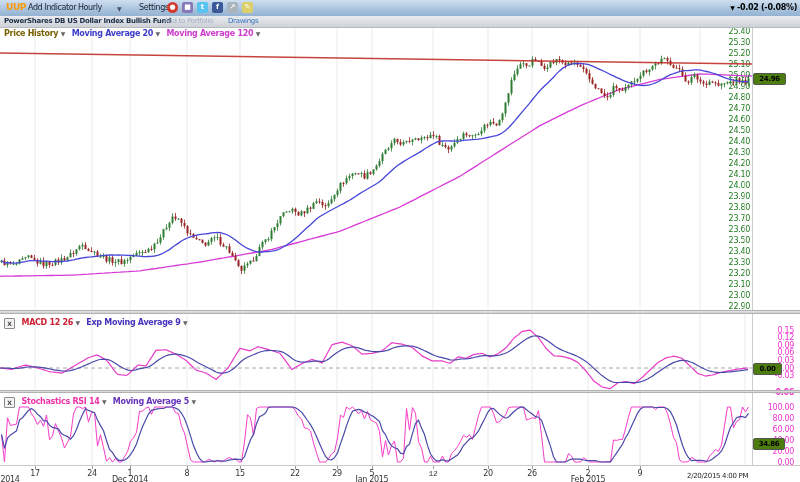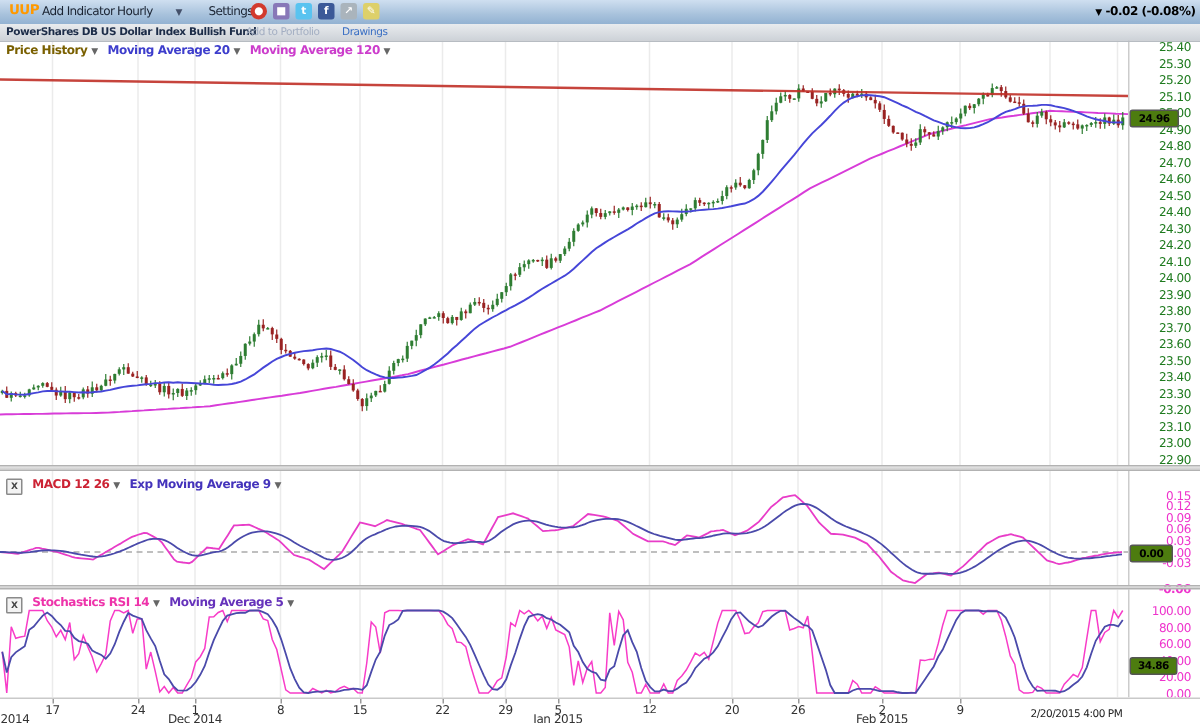--- a/index.html
+++ b/index.html
@@ -642,21 +642,21 @@
       <line x1="700" y1="0" x2="700" y2="72" stroke="#ebebeb" stroke-width="1"></line>
       <line x1="745" y1="0" x2="745" y2="72" stroke="#ebebeb" stroke-width="1"></line>
       <polyline points="1.5,41.5 4.5,69.0 7.5,24.8 10.5,32.5 13.5,31.7 16.5,31.1 19.5,14.0 22.5,14.0 25.5,14.0 28.5,14.0 31.5,20.8 34.5,25.1 37.5,31.5 40.5,27.2 43.5,33.4 46.5,22.0 49.5,46.7 52.5,42.8 55.5,30.6 58.5,38.2 61.5,45.0 64.5,54.9 67.5,49.4 70.5,43.2 73.5,20.9 76.5,14.0 79.5,14.0 82.5,15.6 85.5,14.0 88.5,29.2 91.5,19.6 94.5,19.5 97.5,53.1 100.5,41.7 103.5,54.6 106.5,68.3 109.5,64.7 112.5,69.0 115.5,65.3 118.5,69.0 121.5,69.0 124.5,63.7 127.5,58.7 130.5,48.3 133.5,44.8 136.5,39.3 139.5,18.3 142.5,18.2 145.5,15.3 148.5,14.0 151.5,21.4 154.5,14.0 157.5,14.0 160.5,14.0 163.5,14.0 166.5,14.1 169.5,14.0 172.5,14.0 175.5,19.6 178.5,20.7 181.5,33.3 184.5,40.0 187.5,53.5 190.5,66.9 193.5,69.0 196.5,69.0 199.5,69.0 202.5,69.0 205.5,69.0 208.5,66.0 211.5,67.5 214.5,69.0 217.5,67.2 220.5,69.0 223.5,68.1 226.5,65.8 229.5,64.5 232.5,66.1 235.5,66.0 238.5,68.9 241.5,69.0 244.5,49.0 247.5,21.7 250.5,25.0 253.5,42.4 256.5,15.5 259.5,14.0 262.5,14.0 265.5,14.0 268.5,14.1 271.5,14.0 274.5,14.0 277.5,14.0 280.5,14.0 283.5,14.0 286.5,14.0 289.5,14.1 292.5,14.1 295.5,17.8 298.5,23.3 301.5,26.1 304.5,35.0 307.5,35.4 310.5,38.1 313.5,50.0 316.5,59.8 319.5,69.0 322.5,69.0 325.5,69.0 328.5,65.8 331.5,60.9 334.5,58.9 337.5,45.0 340.5,22.2 343.5,24.5 346.5,14.0 349.5,16.2 352.5,14.0 355.5,16.9 358.5,20.9 361.5,17.8 364.5,25.9 367.5,18.5 370.5,26.9 373.5,28.5 376.5,30.1 379.5,38.4 382.5,63.9 385.5,47.6 388.5,62.0 391.5,52.5 394.5,48.0 397.5,69.0 400.5,69.0 403.5,65.3 406.5,15.5 409.5,37.2 412.5,14.6 415.5,20.2 418.5,48.6 421.5,55.2 424.5,69.0 427.5,69.0 430.5,63.3 433.5,69.0 436.5,69.0 439.5,69.0 442.5,63.0 445.5,69.0 448.5,69.0 451.5,60.6 454.5,57.7 457.5,53.7 460.5,48.3 463.5,42.4 466.5,44.3 469.5,41.9 472.5,46.5 475.5,34.6 478.5,22.4 481.5,14.0 484.5,14.0 487.5,14.0 490.5,14.0 493.5,20.5 496.5,29.4 499.5,28.9 502.5,24.9 505.5,22.2 508.5,14.8 511.5,14.0 514.5,14.0 517.5,14.0 520.5,14.0 523.5,14.4 526.5,27.0 529.5,26.0 532.5,24.7 535.5,25.5 538.5,17.7 541.5,42.3 544.5,69.0 547.5,69.0 550.5,69.0 553.5,69.0 556.5,69.0 559.5,69.0 562.5,69.0 565.5,69.0 568.5,60.6 571.5,63.1 574.5,69.0 577.5,69.0 580.5,69.0 583.5,64.8 586.5,66.7 589.5,69.0 592.5,69.0 595.5,69.0 598.5,69.0 601.5,69.0 604.5,69.0 607.5,68.6 610.5,69.0 613.5,47.0 616.5,47.4 619.5,46.6 622.5,46.4 625.5,36.0 628.5,23.7 631.5,14.0 634.5,14.0 637.5,14.0 640.5,14.0 643.5,14.0 646.5,14.0 649.5,14.0 652.5,14.0 655.5,16.5 658.5,14.0 661.5,14.0 664.5,14.0 667.5,20.4 670.5,31.3 673.5,44.3 676.5,49.8 679.5,66.9 682.5,69.0 685.5,69.0 688.5,68.6 691.5,64.4 694.5,65.9 697.5,69.0 700.5,69.0 703.5,69.0 706.5,69.0 709.5,63.1 712.5,60.0 715.5,56.6 718.5,58.3 721.5,52.0 724.5,32.7 727.5,14.0 730.5,14.0 733.5,34.8 736.5,28.6 739.5,26.6 742.5,14.0 745.5,18.9 748.5,14.0" fill="none" stroke="#f83cc8" stroke-width="1"></polyline>
       <polyline points="1.5,41.5 4.5,55.3 7.5,45.1 10.5,41.9 13.5,39.9 16.5,37.8 19.5,26.8 22.5,24.7 25.5,21.0 28.5,17.4 31.5,15.4 34.5,17.6 37.5,21.1 40.5,23.7 43.5,27.6 46.5,27.8 49.5,32.2 52.5,34.4 55.5,35.1 58.5,36.1 61.5,40.7 64.5,42.3 67.5,43.6 70.5,46.1 73.5,42.7 76.5,36.5 79.5,28.3 82.5,21.5 85.5,15.7 88.5,17.4 91.5,18.5 94.5,19.6 97.5,27.1 100.5,32.6 103.5,37.7 106.5,47.5 109.5,56.5 112.5,59.7 115.5,64.4 118.5,67.3 121.5,67.4 124.5,67.2 127.5,65.1 130.5,61.7 133.5,56.9 136.5,51.0 139.5,41.9 142.5,33.8 145.5,27.2 148.5,21.0 151.5,17.4 154.5,16.6 157.5,15.8 160.5,15.5 163.5,15.5 166.5,14.0 169.5,14.0 172.5,14.0 175.5,15.1 178.5,16.5 181.5,20.3 184.5,25.5 187.5,33.4 190.5,42.9 193.5,52.6 196.5,59.7 199.5,65.5 202.5,68.6 205.5,69.0 208.5,68.4 211.5,68.1 214.5,68.1 217.5,67.8 220.5,67.8 223.5,68.2 226.5,67.8 229.5,66.9 232.5,66.7 235.5,66.1 238.5,66.3 241.5,66.9 244.5,63.8 247.5,54.9 250.5,46.7 253.5,41.4 256.5,30.7 259.5,23.7 262.5,22.2 265.5,20.0 268.5,14.3 271.5,14.0 274.5,14.0 277.5,14.0 280.5,14.0 283.5,14.0 286.5,14.0 289.5,14.0 292.5,14.0 295.5,14.8 298.5,16.7 301.5,19.1 304.5,23.2 307.5,27.5 310.5,31.6 313.5,36.9 316.5,43.6 319.5,50.5 322.5,57.2 325.5,63.4 328.5,66.5 331.5,66.8 334.5,64.7 337.5,59.9 340.5,50.6 343.5,42.3 346.5,32.9 349.5,24.4 352.5,18.2 355.5,17.1 358.5,16.4 361.5,17.1 364.5,19.1 367.5,20.0 370.5,22.0 373.5,23.5 376.5,26.0 379.5,28.5 382.5,37.6 385.5,41.7 388.5,48.4 391.5,52.9 394.5,54.8 397.5,55.8 400.5,60.1 403.5,60.8 406.5,53.4 409.5,51.2 412.5,40.3 415.5,30.5 418.5,27.2 421.5,35.1 424.5,41.5 427.5,52.4 430.5,61.0 433.5,65.1 436.5,67.9 439.5,67.9 442.5,66.7 445.5,67.8 448.5,67.8 451.5,66.1 454.5,63.9 457.5,62.0 460.5,57.9 463.5,52.5 466.5,49.3 469.5,46.1 472.5,44.7 475.5,41.9 478.5,37.9 481.5,31.9 484.5,26.3 487.5,19.8 490.5,15.7 493.5,15.3 496.5,18.4 499.5,21.4 502.5,23.5 505.5,25.2 508.5,24.0 511.5,21.0 514.5,18.0 517.5,15.8 520.5,14.2 523.5,14.1 526.5,16.7 529.5,19.1 532.5,21.2 535.5,23.6 538.5,24.2 541.5,27.3 544.5,35.9 547.5,44.7 550.5,53.4 553.5,63.7 556.5,69.0 559.5,69.0 562.5,69.0 565.5,69.0 568.5,67.3 571.5,66.2 574.5,66.2 577.5,66.2 580.5,66.2 583.5,67.0 586.5,67.7 589.5,67.7 592.5,67.7 595.5,67.7 598.5,68.5 601.5,69.0 604.5,69.0 607.5,68.9 610.5,68.9 613.5,64.5 616.5,60.2 619.5,55.7 622.5,51.3 625.5,44.7 628.5,40.0 631.5,33.3 634.5,26.8 637.5,20.3 640.5,15.9 643.5,14.0 646.5,14.0 649.5,14.0 652.5,14.0 655.5,14.5 658.5,14.5 661.5,14.5 664.5,14.5 667.5,15.8 670.5,18.7 673.5,24.8 676.5,32.0 679.5,42.5 682.5,52.3 685.5,59.8 688.5,64.7 691.5,67.6 694.5,67.4 697.5,67.4 700.5,67.4 703.5,67.5 706.5,68.4 709.5,67.8 712.5,66.0 715.5,63.5 718.5,61.4 721.5,58.0 724.5,51.9 727.5,42.7 730.5,34.2 733.5,29.5 736.5,24.8 739.5,23.6 742.5,23.6 745.5,24.6 748.5,20.4" fill="none" stroke="#4a4aaa" stroke-width="1.2"></polyline>
     </svg>
 
   <div class="abs axis-border" style="left:752px;top:27px;height:283px"></div>
   <div class="abs axis-border" style="left:752px;top:314px;height:76px"></div>
   <div class="abs axis-border" style="left:752px;top:393px;height:72px"></div>
 
-  <div class="abs" id="price-axis" style="left:753px;top:27px;width:46px;height:232px">
+  <div class="abs" id="price-axis" style="left:709px;top:27px;width:46px;height:232px">
       <span class="axis-label" style="color: rgb(30, 122, 30); top: -0.5px;">25.40</span>
       <span class="axis-label" style="color: rgb(30, 122, 30); top: 10.5px;">25.30</span>
       <span class="axis-label" style="color: rgb(30, 122, 30); top: 21.5px;">25.20</span>
       <span class="axis-label" style="color: rgb(30, 122, 30); top: 32.5px;">25.10</span>
       <span class="axis-label" style="color: rgb(30, 122, 30); top: 43.5px;">25.00</span>
       <span class="axis-label" style="color: rgb(30, 122, 30); top: 54.5px;">24.90</span>
       <span class="axis-label" style="color: rgb(30, 122, 30); top: 65.5px;">24.80</span>
       <span class="axis-label" style="color: rgb(30, 122, 30); top: 76.5px;">24.70</span>
       <span class="axis-label" style="color: rgb(30, 122, 30); top: 87.5px;">24.60</span>
       <span class="axis-label" style="color: rgb(30, 122, 30); top: 98.5px;">24.50</span>

